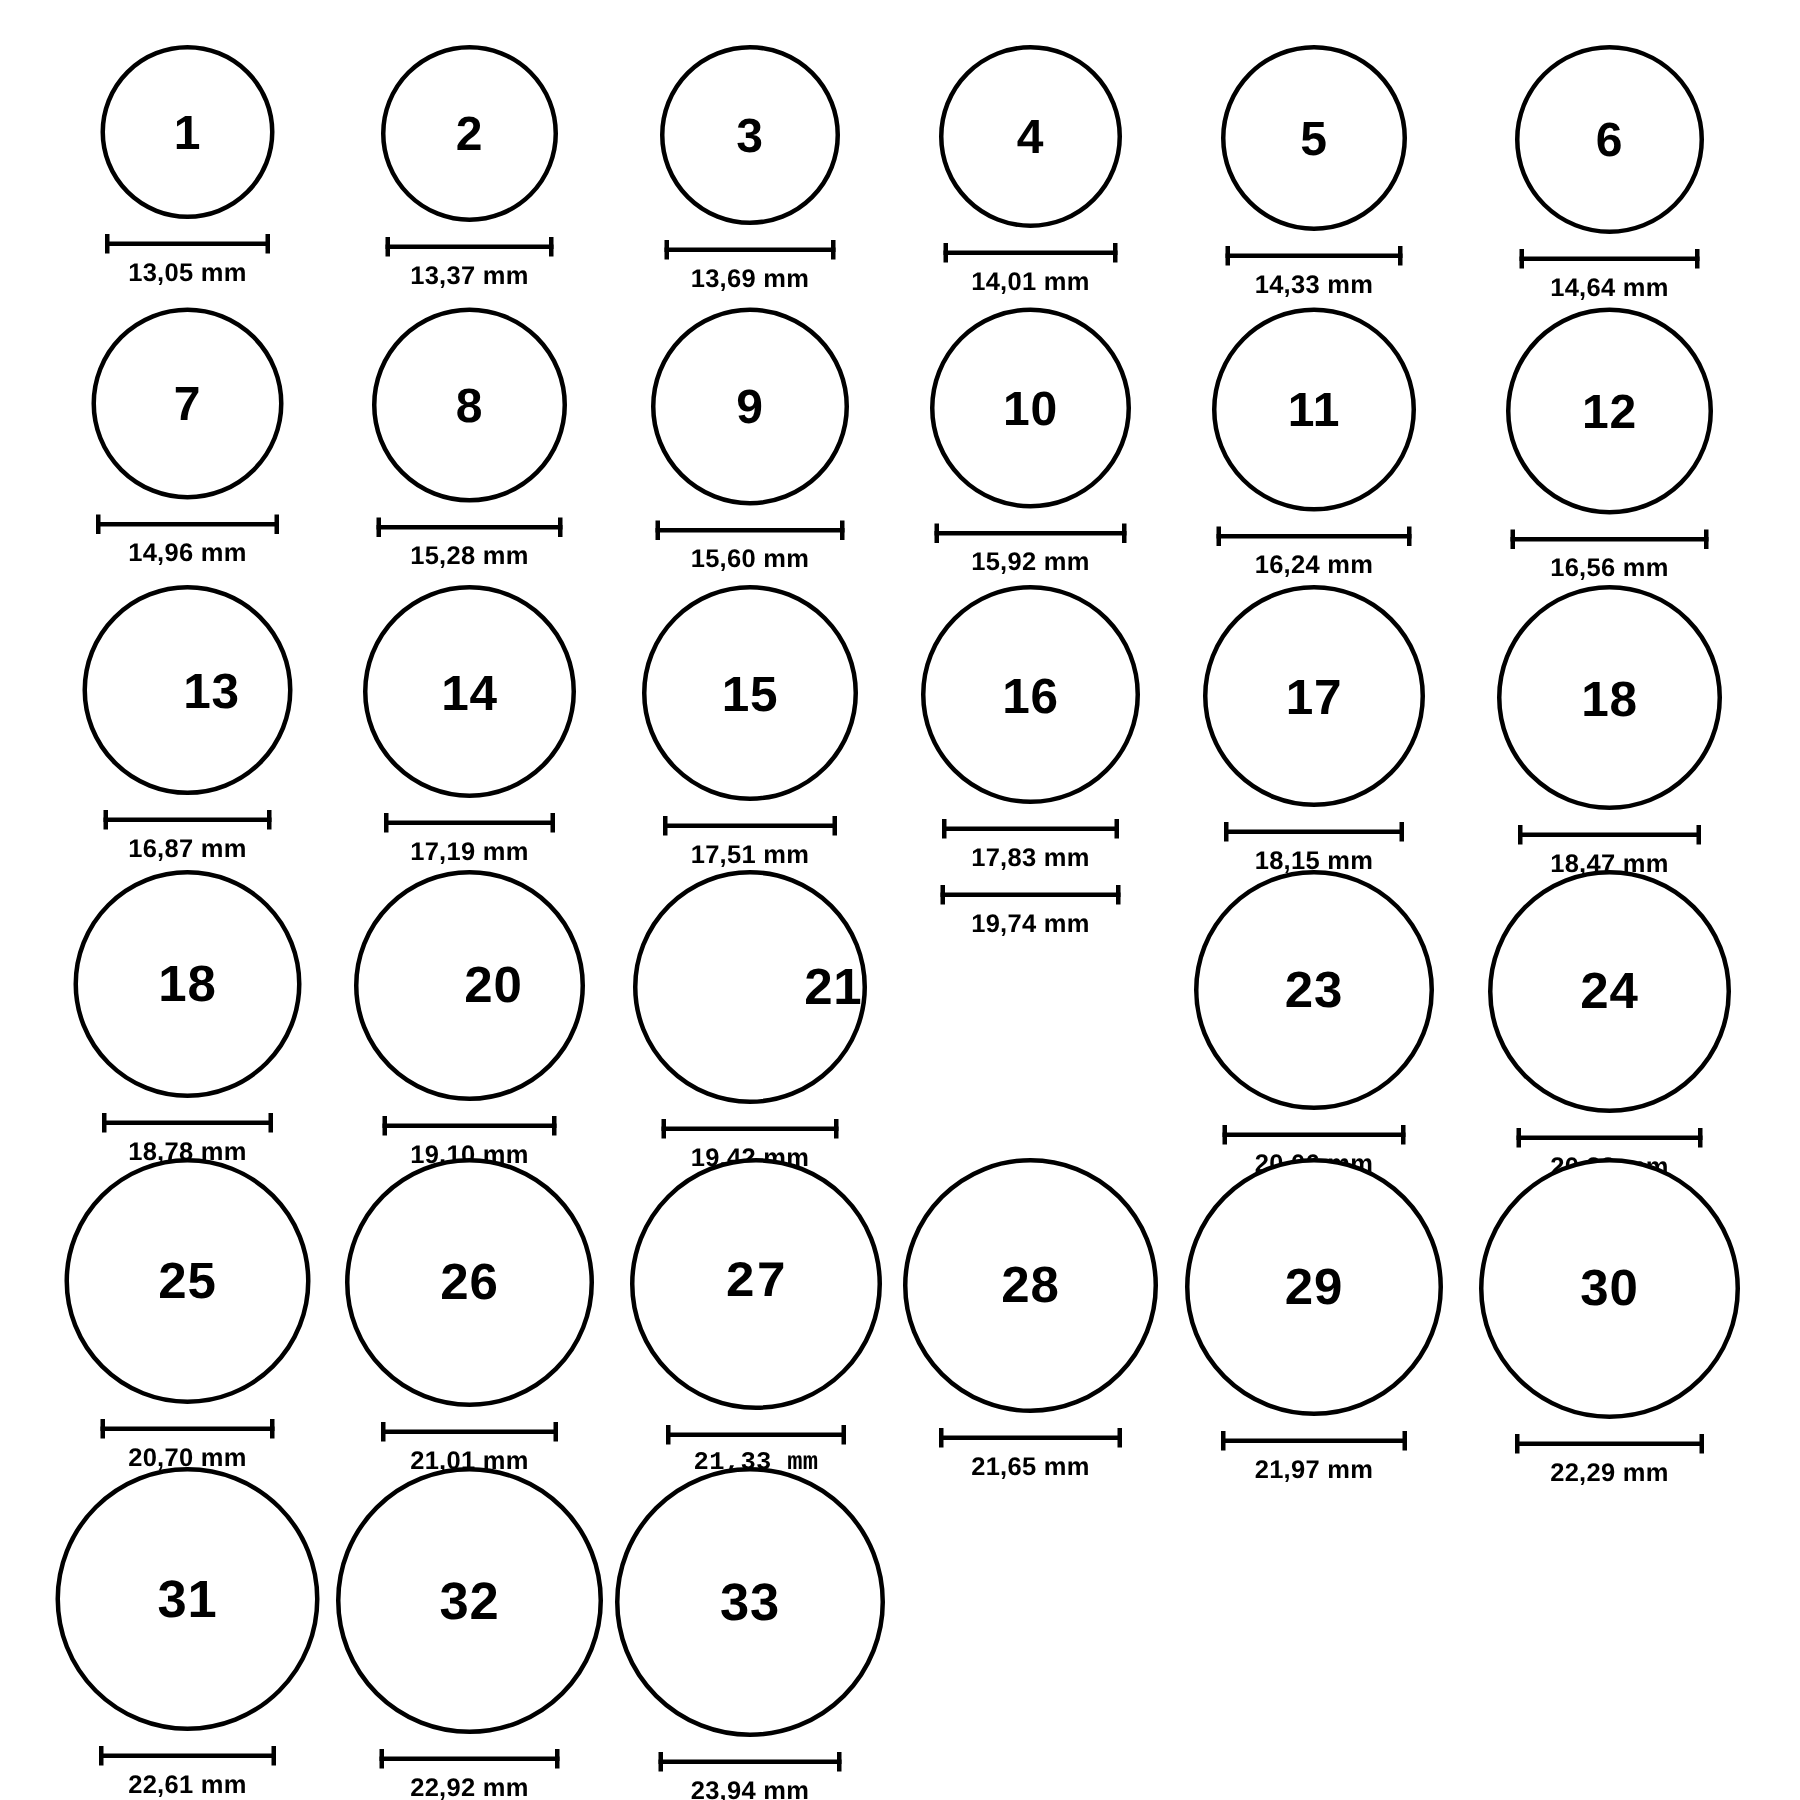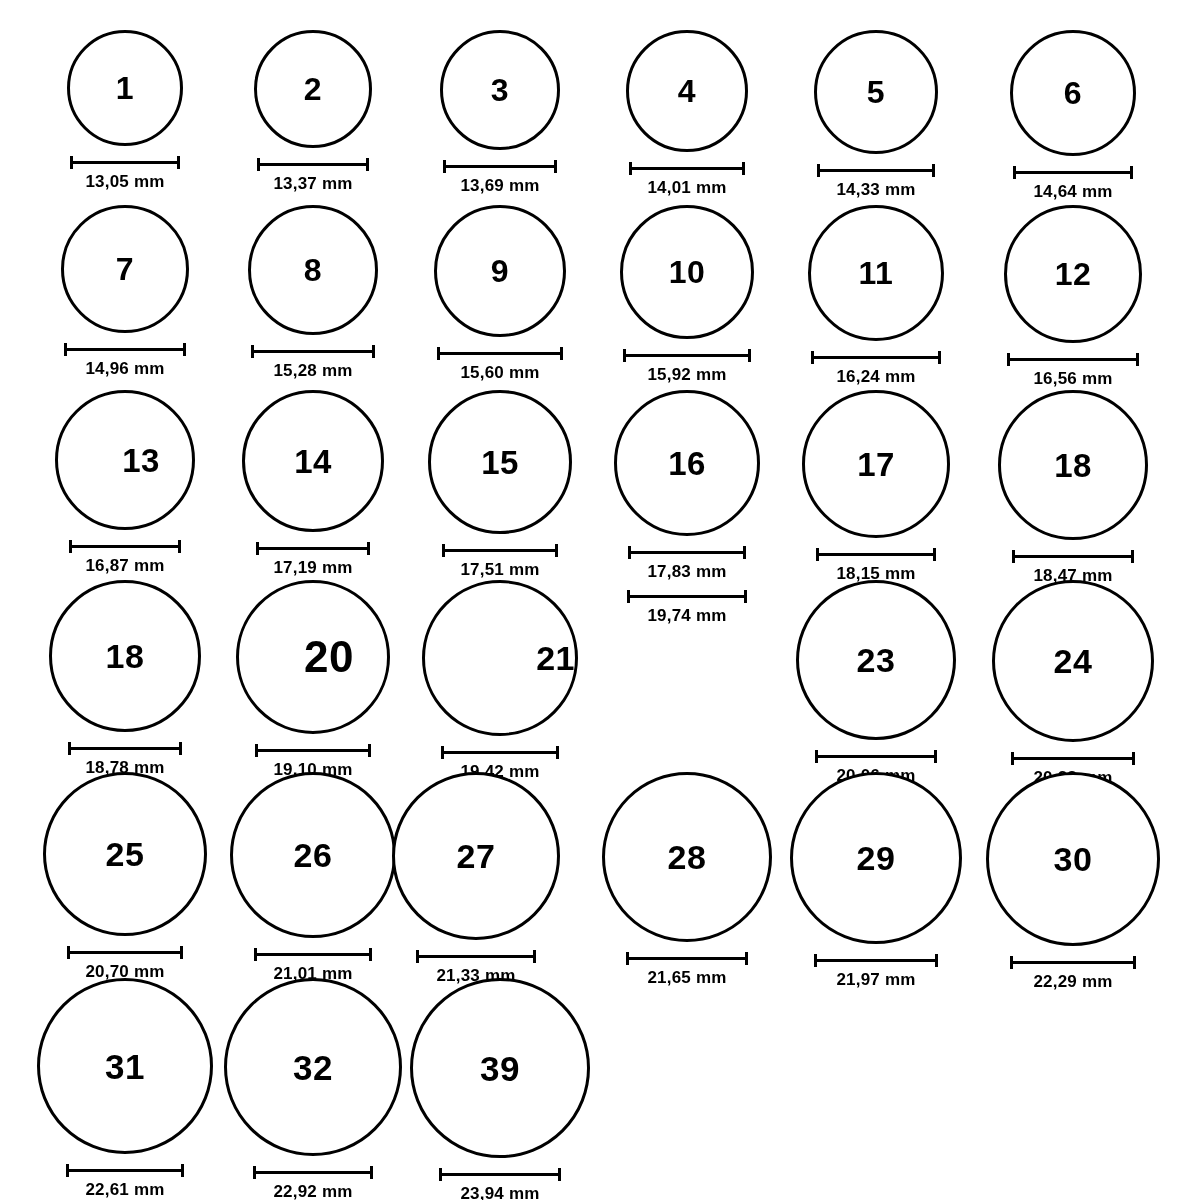--- a/index.html
+++ b/index.html
@@ -280,21 +280,21 @@
       </div>
       <div class="measure" style="width: 114px;">
         <div class="bar"></div>
         <div class="cap left"></div>
         <div class="cap right"></div>
       </div>
       <div class="mm-label">18,78 mm</div>
     </div>
     <div class="cell" style="left: 236px; top: 580px; width: 154px;">
       <div class="ring" style="width: 154px; height: 154px;">
-        <span class="ring-number" style="font-size: 44px; margin-left: 32px;">20</span>
+        <span class="ring-number" style="font-size: 34px; margin-left: 32px;">20</span>
       </div>
       <div class="measure" style="width: 116px;">
         <div class="bar"></div>
         <div class="cap left"></div>
         <div class="cap right"></div>
       </div>
       <div class="mm-label">19,10 mm</div>
     </div>
     <div class="cell" style="left: 422px; top: 580px; width: 156px;">
       <div class="ring" style="width: 156px; height: 156px; justify-content: flex-end;">
@@ -352,21 +352,21 @@
       <div class="ring" style="width: 166px; height: 166px;">
         <span class="ring-number" style="font-size: 34px;">26</span>
       </div>
       <div class="measure" style="width: 118px;">
         <div class="bar"></div>
         <div class="cap left"></div>
         <div class="cap right"></div>
       </div>
       <div class="mm-label">21,01 mm</div>
     </div>
-    <div class="cell" style="left: 392px; top: 772px; width: 168px;">
+    <div class="cell" style="left: 420px; top: 772px; width: 168px; font-family: Liberation Mono, monospace;">
       <div class="ring" style="width: 168px; height: 168px;">
         <span class="ring-number" style="font-size: 34px;">27</span>
       </div>
       <div class="measure" style="width: 120px;">
         <div class="bar"></div>
         <div class="cap left"></div>
         <div class="cap right"></div>
       </div>
       <div class="mm-label">21,33 mm</div>
     </div>
@@ -420,21 +420,21 @@
       </div>
       <div class="measure" style="width: 120px;">
         <div class="bar"></div>
         <div class="cap left"></div>
         <div class="cap right"></div>
       </div>
       <div class="mm-label">22,92 mm</div>
     </div>
     <div class="cell" style="left: 410px; top: 978px; width: 180px;">
       <div class="ring" style="width: 180px; height: 180px;">
-        <span class="ring-number" style="font-size: 35px;">39</span>
+        <span class="ring-number" style="font-size: 35px;">33</span>
       </div>
       <div class="measure" style="width: 122px;">
         <div class="bar"></div>
         <div class="cap left"></div>
         <div class="cap right"></div>
       </div>
       <div class="mm-label">23,94 mm</div>
     </div>
   </div>
 

